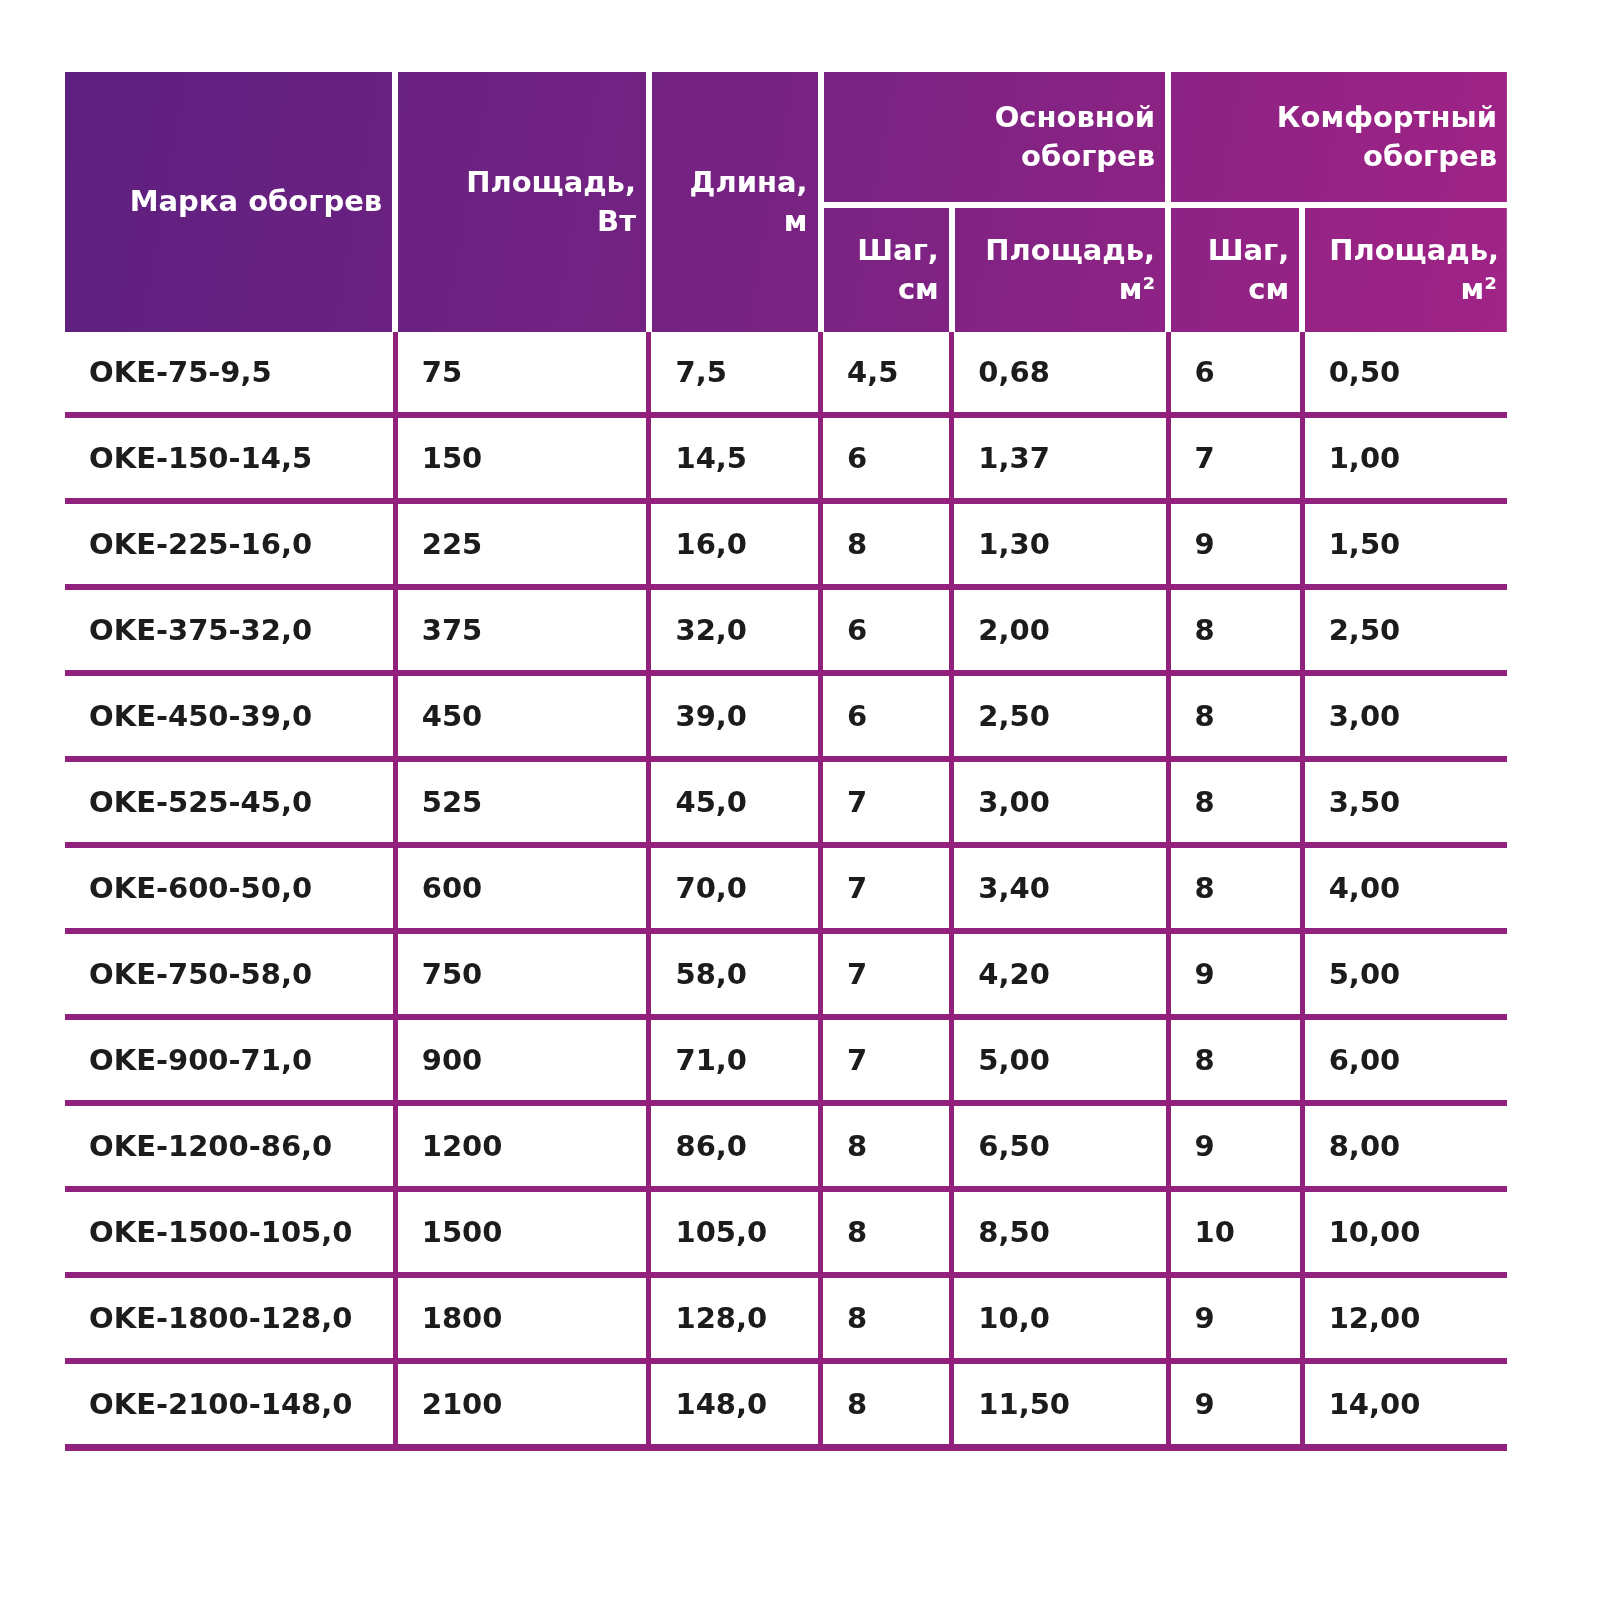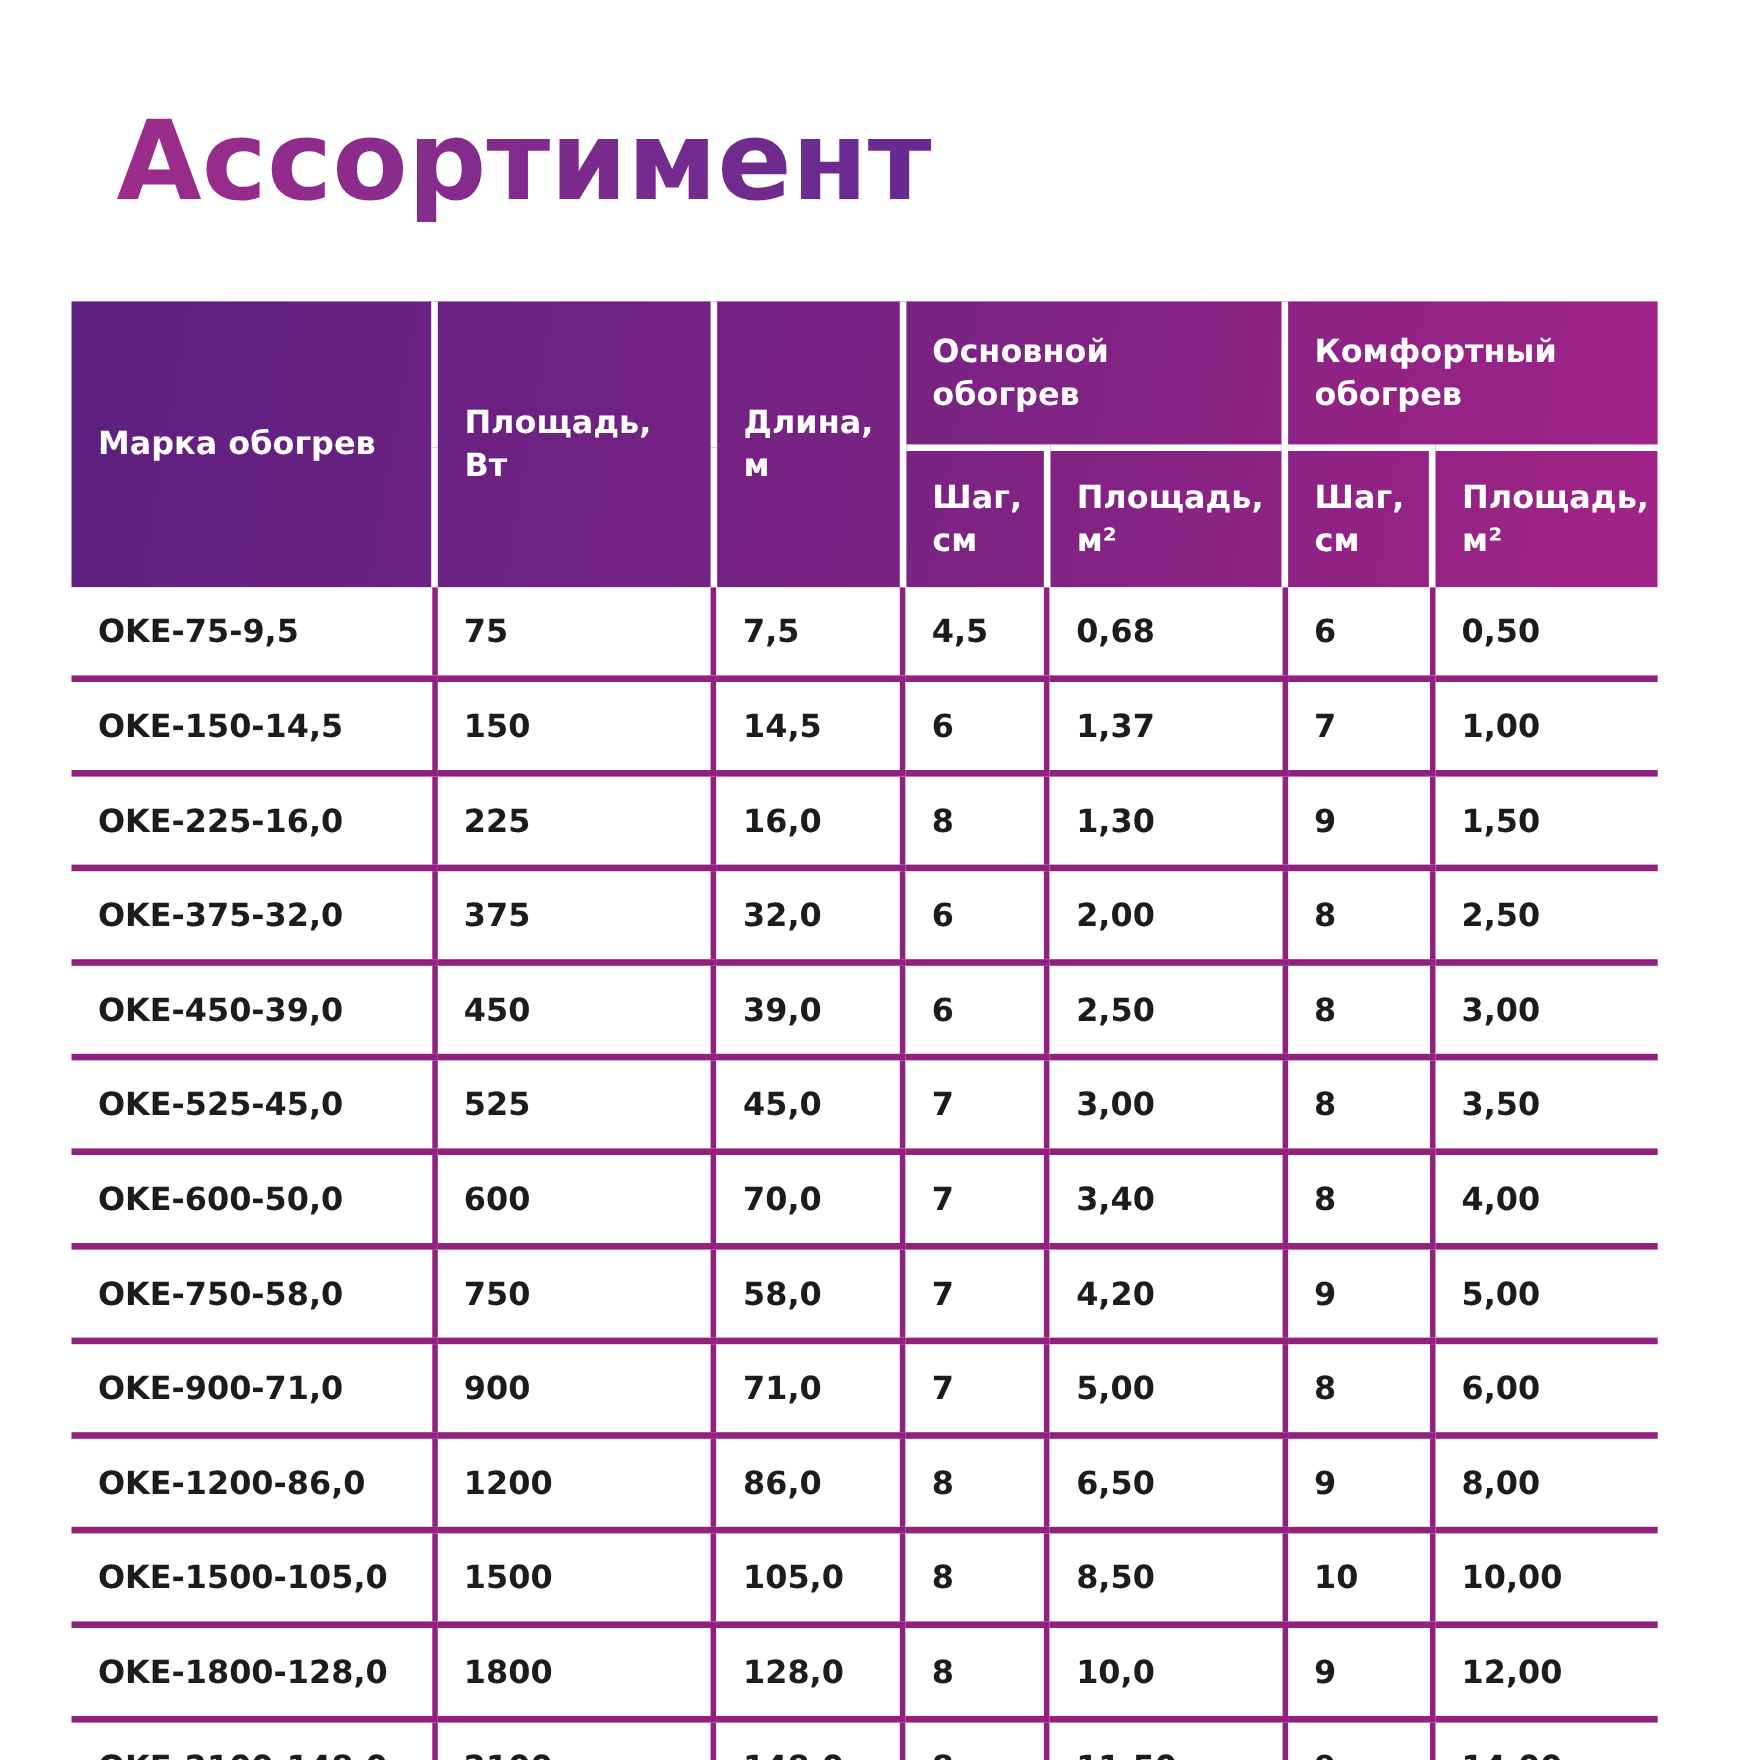--- a/index.html
+++ b/index.html
@@ -39,21 +39,21 @@
     table-layout: fixed;
     border-bottom: 7px solid #92217e;
   }
   thead {
     background: linear-gradient(100deg, #5e2080 0%, #7b2383 55%, #a12386 100%);
   }
   th {
     color: #ffffff;
     font-size: 29px;
     font-weight: 700;
-    text-align: left;
+    text-align: right;
     vertical-align: middle;
     padding: 8px 10px 8px 24px;
     white-space: pre-line;
     line-height: 1.35;
   }
   thead tr.group-row { height: 133px; }
   thead tr.sub-row   { height: 127px; }
   th.sep-left  { border-left: 6px solid #ffffff; }
   th.sep-top   { border-top: 6px solid #ffffff; }
   td {
@@ -67,21 +67,20 @@
     background: #ffffff;
   }
   tbody tr + tr td { border-top: 6px solid #92217e; }
   td + td { border-left: 5px solid #92217e; }
 </style>
 </head>
 <body>
 
 <div class="page">
 
-  <h1 class="title">Ассортимент</h1>
 
   <div class="table-wrap">
     <table class="assortment">
       <colgroup>
         <col style="width:22.9%">
         <col style="width:17.6%">
         <col style="width:11.9%">
         <col style="width:9.1%">
         <col style="width:15.0%">
         <col style="width:9.3%">

